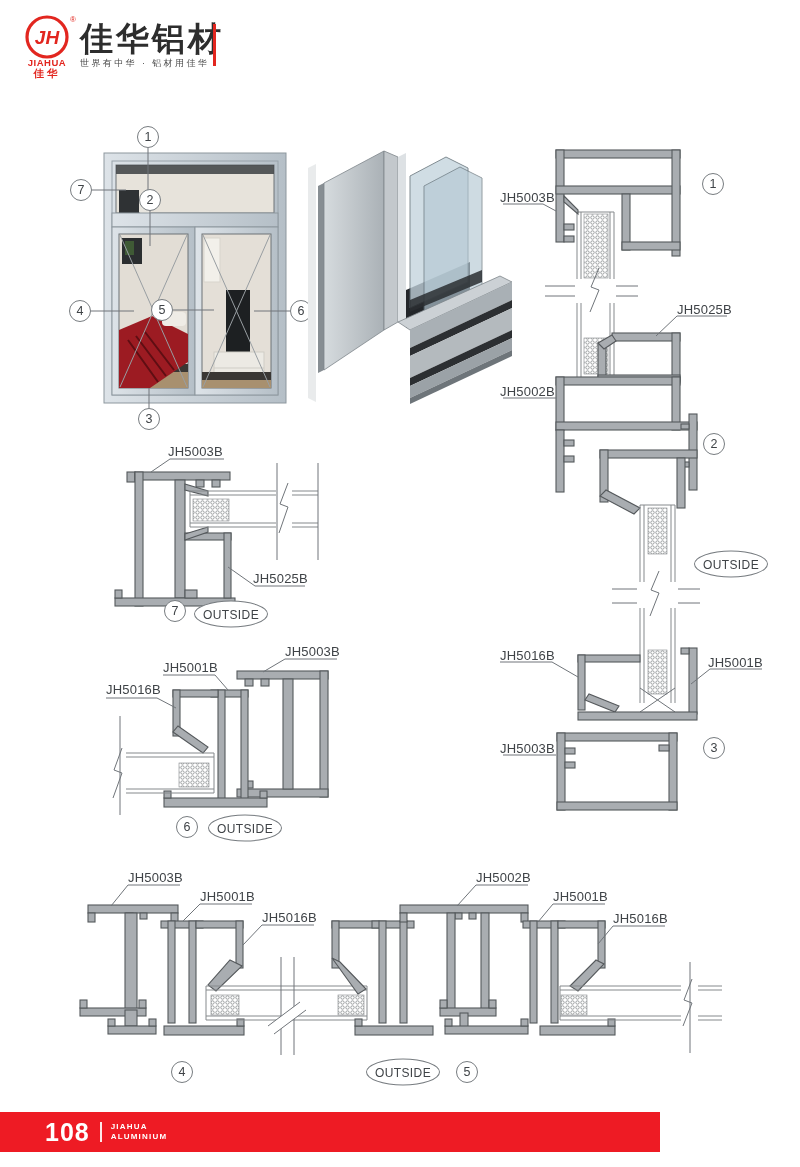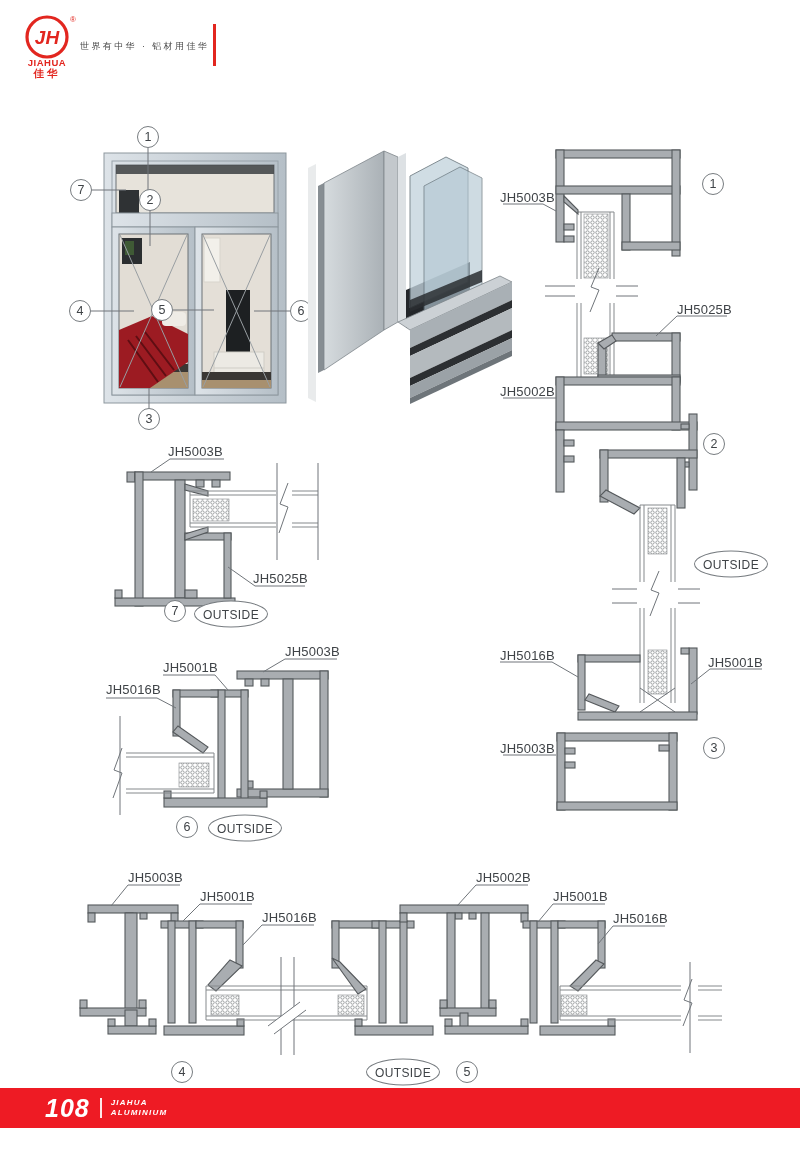--- a/index.html
+++ b/index.html
@@ -1,42 +1,42 @@
 <!DOCTYPE html>
 <html><head>
 <meta charset="utf-8">
 <style>
   html,body{margin:0;padding:0;background:#777;}
   .page{position:relative;width:800px;height:1167px;background:#ffffff;overflow:hidden;
         font-family:"Liberation Sans",sans-serif;margin:0 auto;}
   .abs{position:absolute;}
   
   .brand-cn{font-size:33px;font-weight:bold;color:#2d2d2d;letter-spacing:3px;line-height:1;}
-  .slogan{margin-top:18px;font-size:9px;color:#4a4a4a;letter-spacing:2.4px;}
+  .slogan{margin-top:2px;font-size:9px;color:#4a4a4a;letter-spacing:2.4px;}
   .vbar{position:absolute;left:213px;top:24px;width:3px;height:42px;background:#e2261f;}
   .title-cn{font-size:26px;font-weight:bold;color:#141414;letter-spacing:1px;line-height:1.05;white-space:nowrap;}
   .title-en{margin-top:4px;font-size:11.5px;color:#222;white-space:nowrap;}
   
   .lbl{position:absolute;font-size:13px;color:#3f4347;white-space:nowrap;letter-spacing:.2px;}
   .callout{position:absolute;width:22px;height:22px;border:1.2px solid #777c80;border-radius:50%;
            background:#fff;color:#3f4347;font-size:12.5px;display:flex;align-items:center;
            justify-content:center;transform:translate(-50%,-50%);box-sizing:border-box;}
   .outside{position:absolute;width:74px;height:27px;border:1.2px solid #777c80;border-radius:50%;
            background:#fff;color:#3f4347;font-size:12px;letter-spacing:.4px;display:flex;
            align-items:center;justify-content:center;transform:translate(-50%,-50%);box-sizing:border-box;}
   
   .wall{fill:#a9adb1;stroke:#55595c;stroke-width:1.1;}
   .gl{stroke:#85898c;stroke-width:1;fill:none;}
   .ld{stroke:#70757a;stroke-width:1;fill:none;}
   .wh{fill:#ffffff;stroke:none;}
   .hx{fill:url(#sp);stroke:#85898c;stroke-width:.6;}
   svg{position:absolute;overflow:visible;}
   
-  .footer{position:absolute;left:0;top:1088px;width:800px;height:40px;background:#ee1b24;
-          color:#fff;display:flex;align-items:center;font-style:italic;}
+  .footer{position:absolute;left:0;top:1112px;width:660px;height:40px;background:#ee1b24;
+          color:#fff;display:flex;align-items:center;}
   .fp{font-size:25px;font-weight:bold;margin-left:45px;letter-spacing:1px;}
   .fd{width:2px;height:20px;background:#fff;margin:0 9px 0 10px;opacity:.9;}
   .fb{font-size:8px;font-weight:bold;letter-spacing:1.2px;line-height:10px;}
 </style>
 </head>
 <body>
 
 <div class="page">
 
   <svg width="0" height="0">
@@ -57,20 +57,21 @@
 
   <div class="abs" style="left:0;top:0;width:800px;height:80px">
     <svg style="left:17px;top:11px" width="62" height="64" viewBox="0 0 62 64">
       <circle cx="30" cy="26" r="20" fill="#fff" stroke="#e2261f" stroke-width="3.2"></circle>
       <text x="30" y="33" text-anchor="middle" font-size="19" font-weight="bold" font-style="italic" fill="#e2261f">JH</text>
       <text x="53" y="11" font-size="8" fill="#e2261f">®</text>
       <text x="30" y="55" text-anchor="middle" font-size="9.5" font-weight="bold" fill="#e2261f" letter-spacing="0.5">JIAHUA</text>
       <text x="30" y="66" text-anchor="middle" font-size="10.5" font-weight="bold" fill="#e2261f" letter-spacing="3">佳华</text>
     </svg>
     <div class="abs" style="left:80px;top:22px">
+      <div class="brand-cn">佳华铝材</div>
       <div class="slogan">世界有中华 · 铝材用佳华</div>
     </div>
     <div class="vbar"></div>
   </div>
 
   <svg style="left:60px;top:125px" width="250" height="312" viewBox="60 125 250 312">
     <g>
       <rect x="104" y="153" width="182" height="250" fill="url(#gfr)" stroke="#8d979e" stroke-width="1"></rect>
       <rect x="112" y="161" width="166" height="234" fill="none" stroke="#98a2a9" stroke-width="1"></rect>
     </g>

